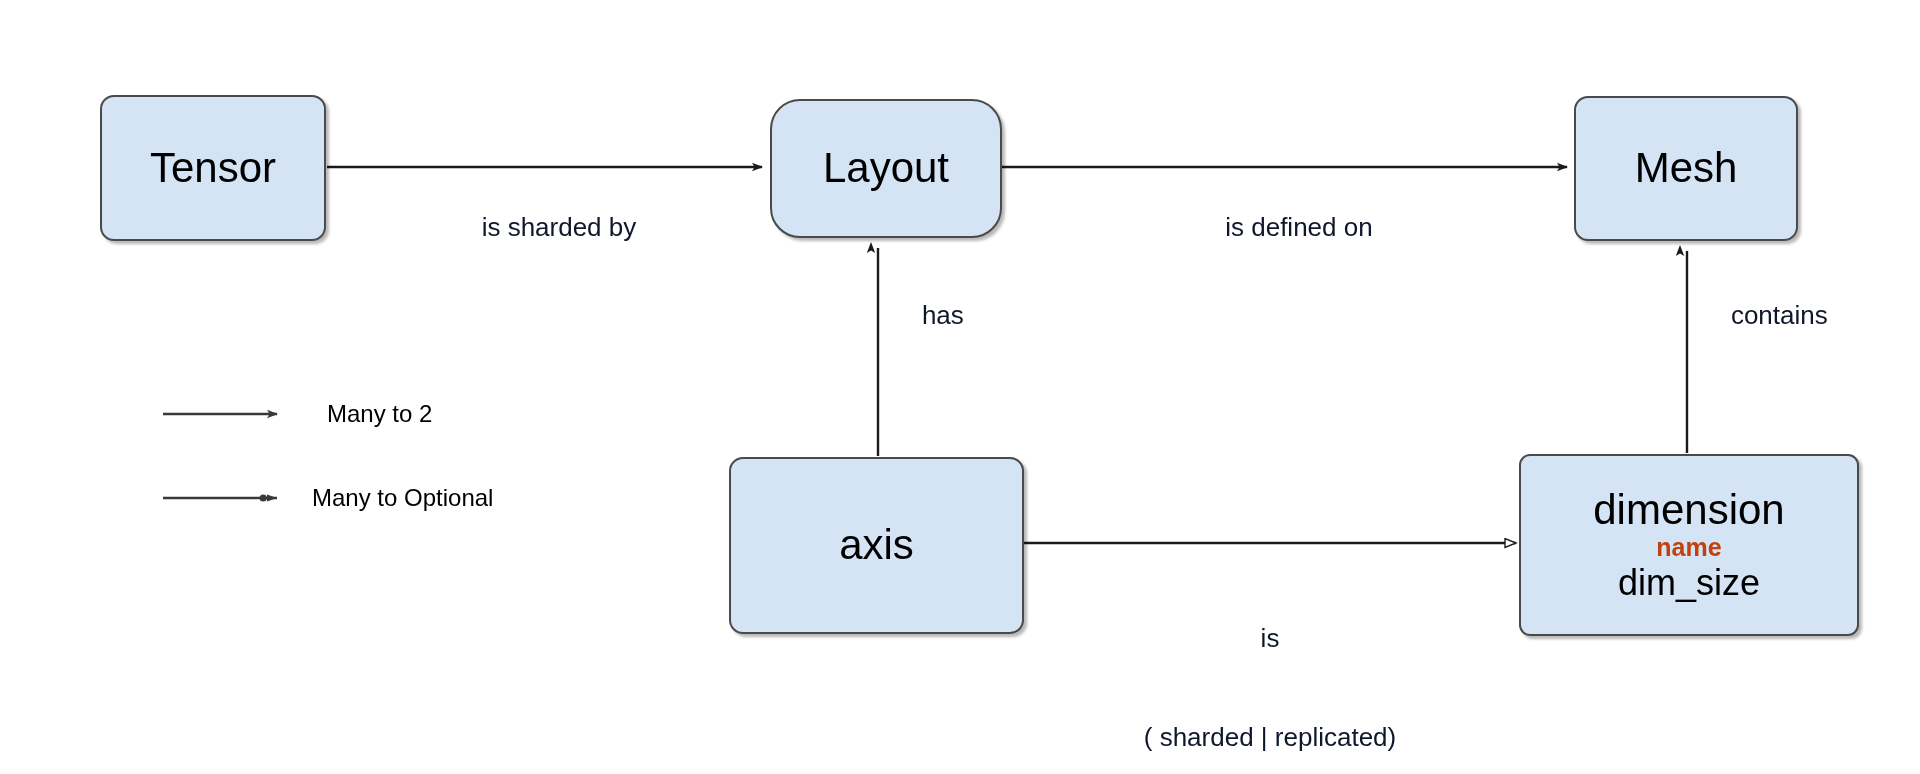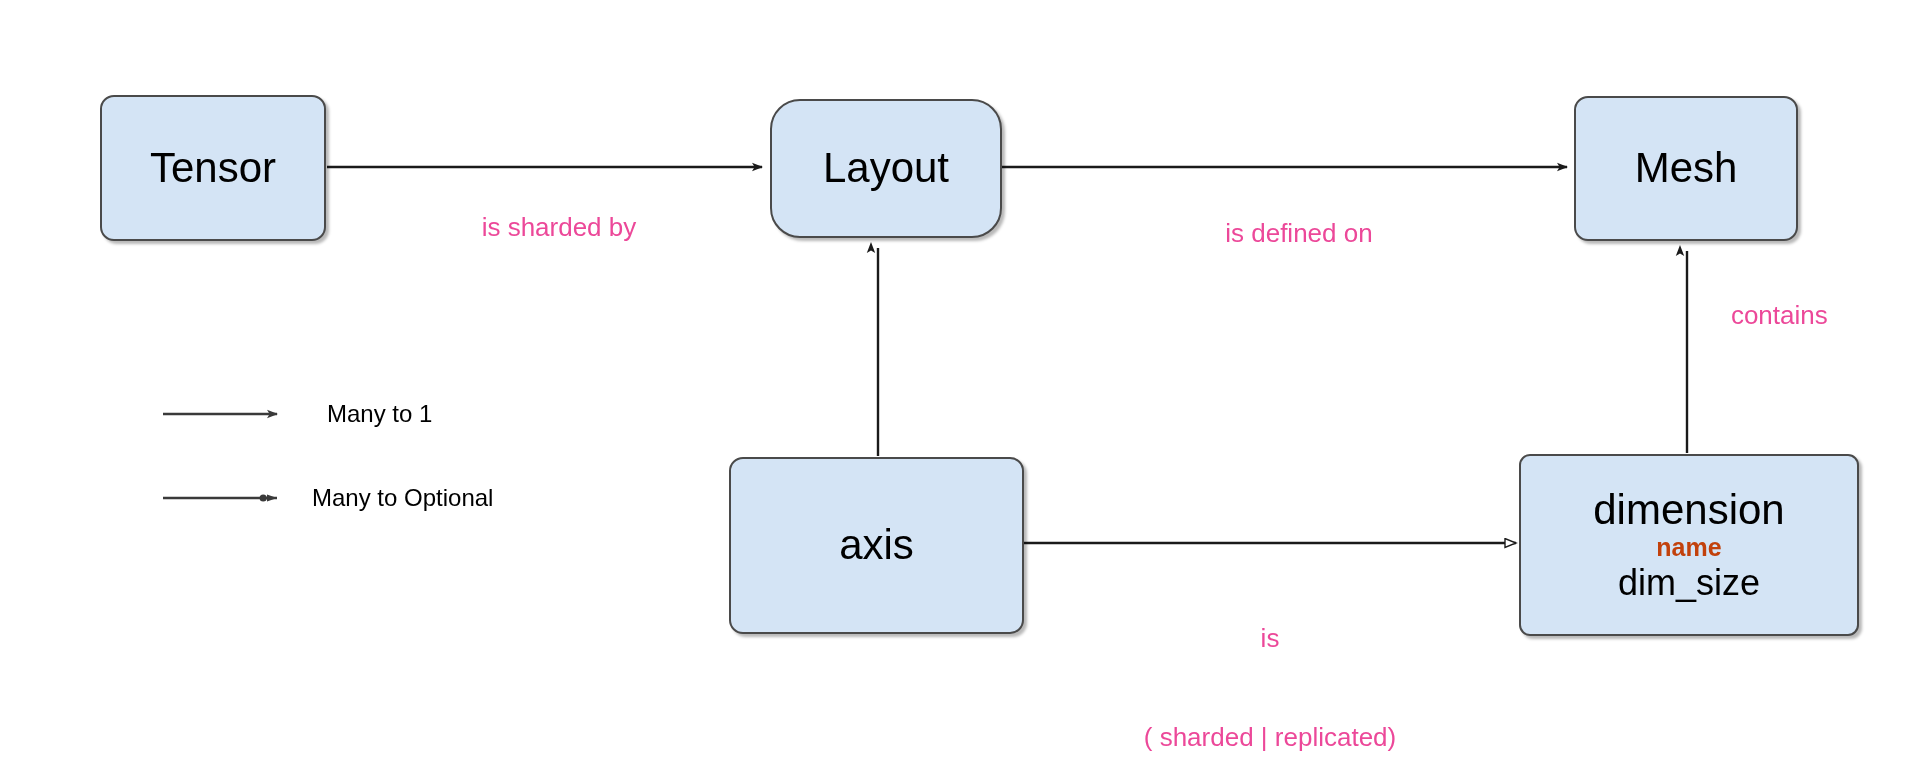--- a/index.html
+++ b/index.html
@@ -54,21 +54,21 @@
   }
   .node .attr {
     font-size: 36px;
     font-weight: normal;
     margin-top: 3px;
     color: #000;
   }
   .edge-label {
     position: absolute;
     font-size: 26px;
-    color: #ec4899;
+    color: #0f172a;
     white-space: pre;
     text-align: center;
     line-height: 1.28;
   }
   .legend-label {
     position: absolute;
     font-size: 24px;
     color: #000;
     white-space: nowrap;
   }
@@ -131,36 +131,39 @@
   <div class="node" style="left:1519px; top:454px; width:340px; height:182px;border-radius:11px;">
     <span class="title">dimension</span>
     <span class="attr-bold">name</span>
     <span class="attr">dim_size</span>
   </div>
 
   <div class="edge-label" style="left:327px; top:178px; width:435px;">
     <span>is sharded by</span>
   </div>
 
-  <div class="edge-label" style="left:1002px; top:184px; width:565px;">
+  <div class="edge-label" style="left:1002px; top:178px; width:565px;">
     <span>is defined on</span>
   </div>
 
+  <div class="edge-label" style="left:893px; top:266px; text-align:left;">
+    <span>has</span>
+  </div>
 
   <div class="edge-label" style="left:1702px; top:266px; text-align:right;">
     <span>contains</span>
   </div>
 
   <div class="edge-label" style="left:1024px; top:555px; width:492px;">
     <div>is</div>
     <div>( sharded | replicated)</div>
     
   </div>
 
   <div class="legend-label" style="left:327px; top:400px;">
-    <span>Many to 1</span>
+    <span>Many to 2</span>
   </div>
 
   <div class="legend-label" style="left:312px; top:484px;">
     <span>Many to Optional</span>
   </div>
 
 </div>
 
 </body></html>

